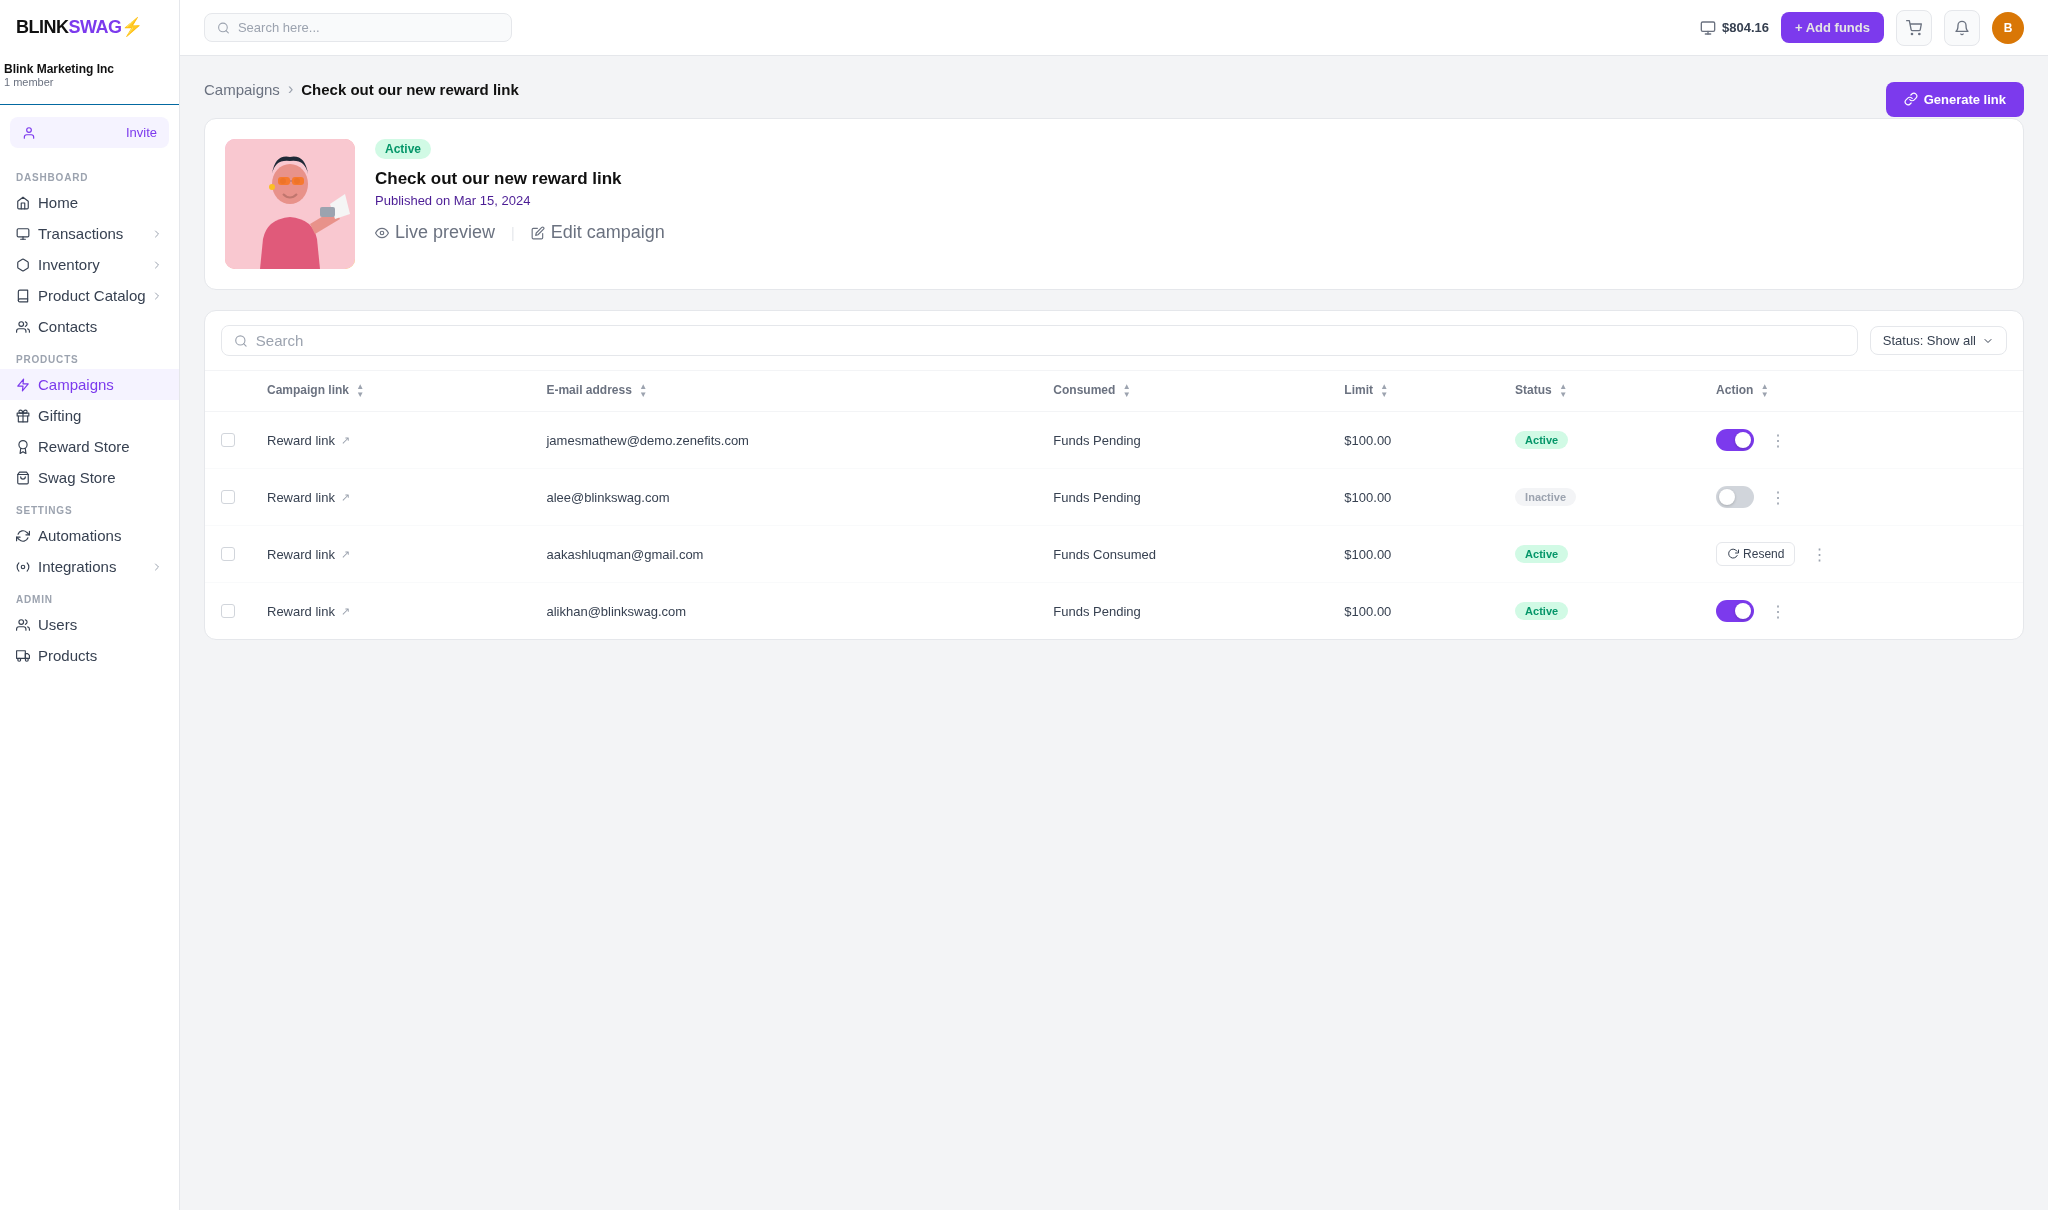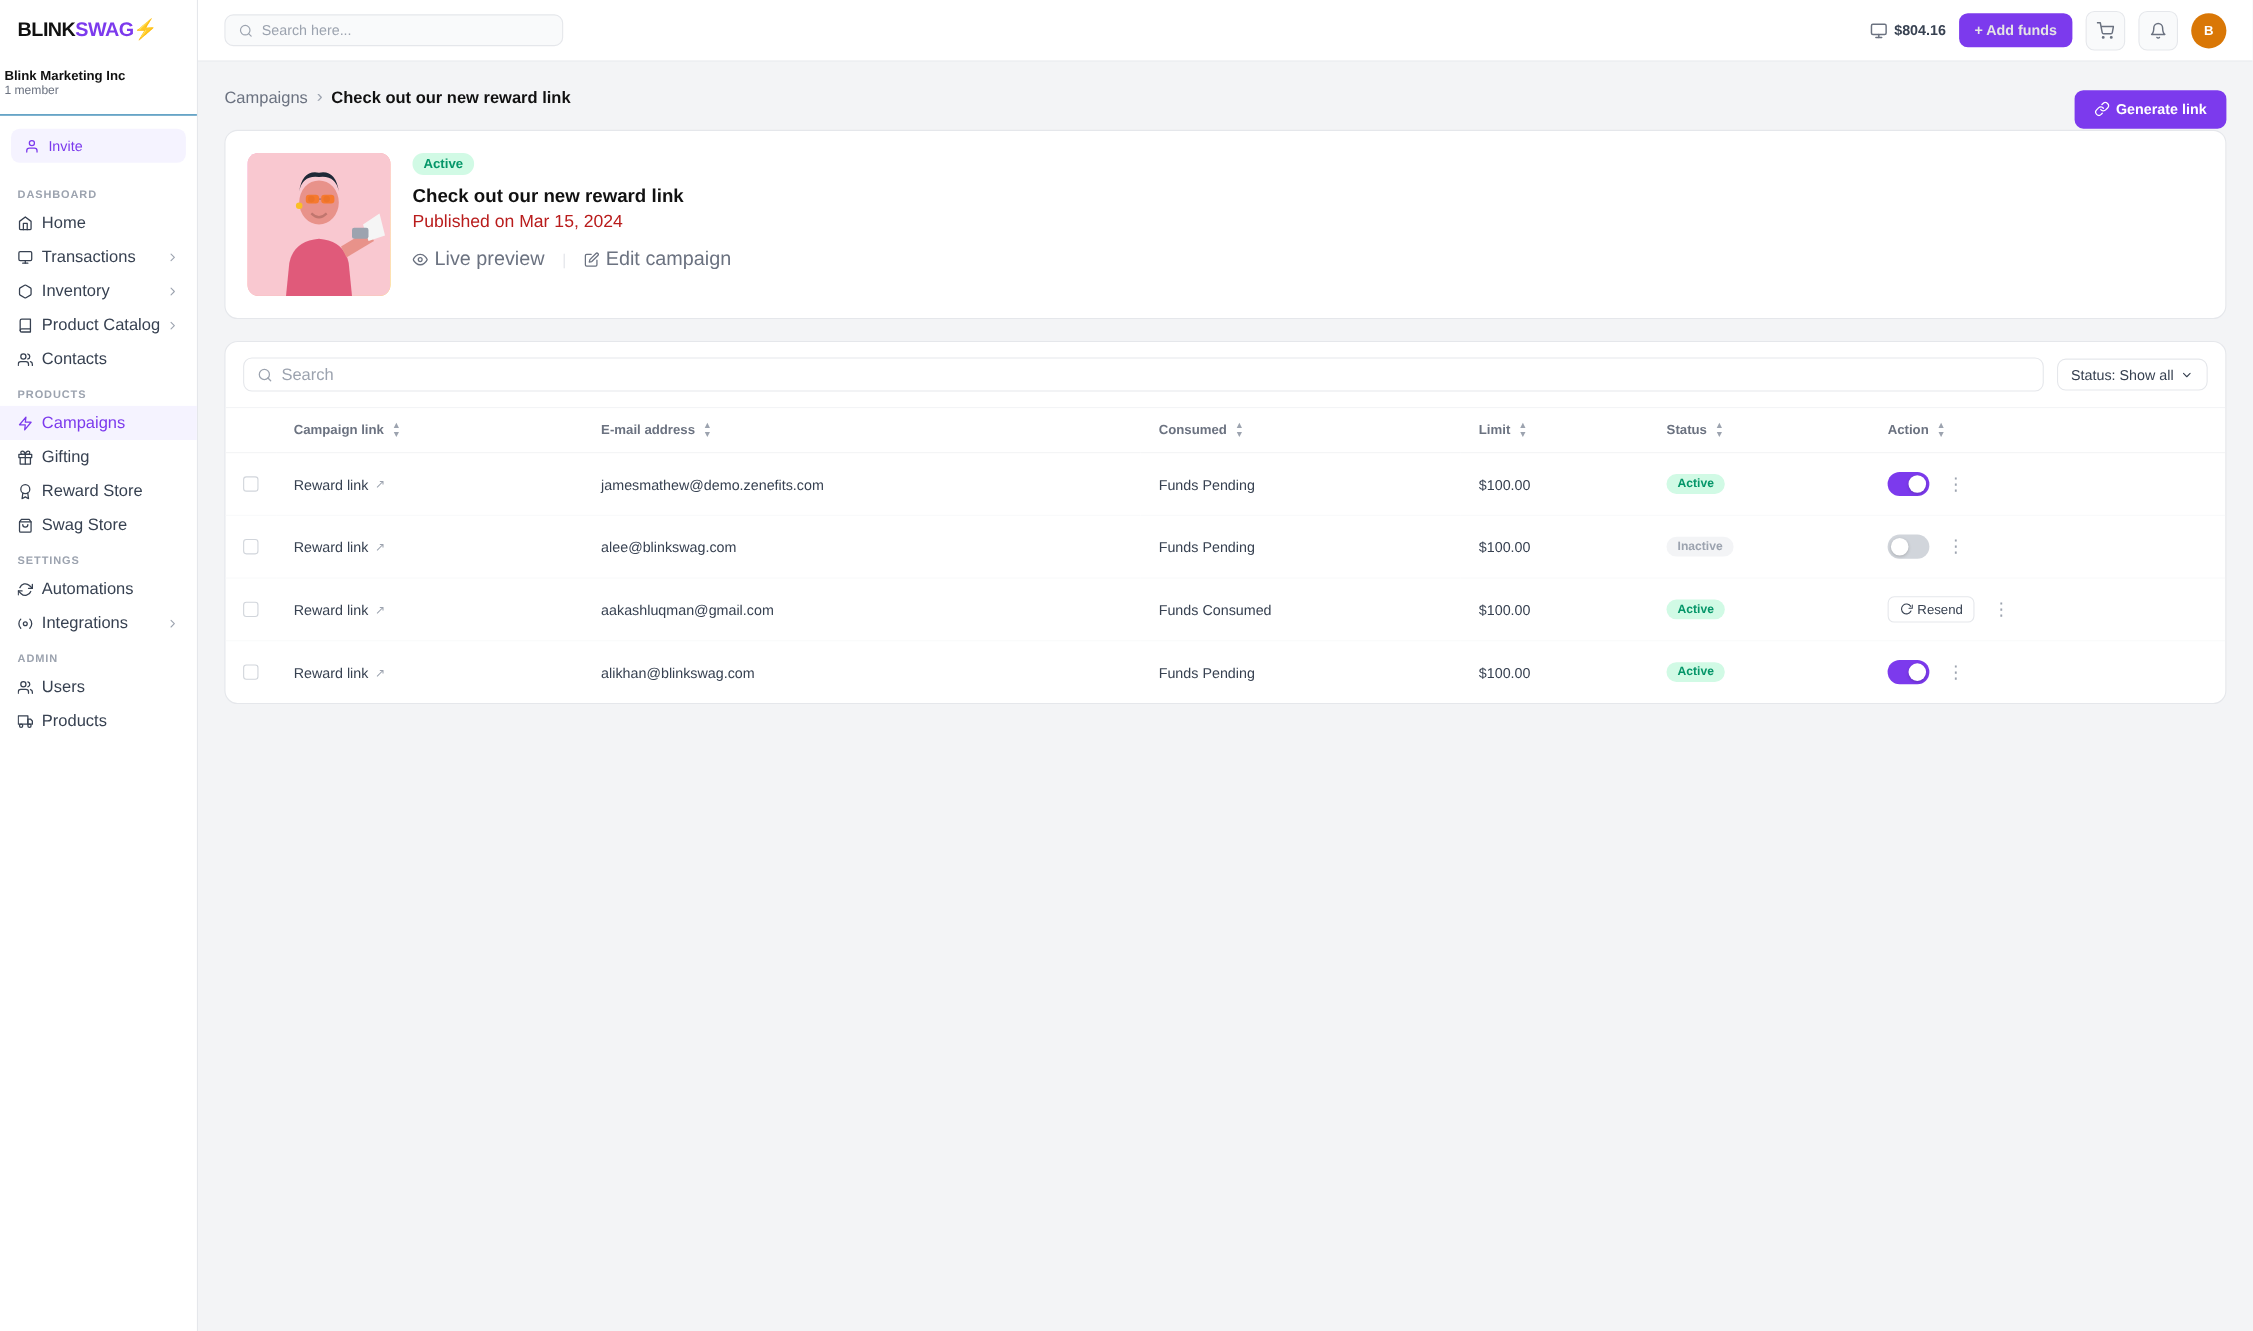--- a/index.html
+++ b/index.html
@@ -7,21 +7,21 @@
 
     
     .sidebar { width: 180px; background: #fff; border-right: 1px solid #e5e7eb; display: flex; flex-direction: column; padding: 16px 0; flex-shrink: 0; }
     .logo { padding: 0 16px 16px; display: flex; align-items: flex-start; }
     .logo-text { font-size: 18px; font-weight: 800; letter-spacing: -0.5px; color: #111; }
     .logo-text span { color: #7c3aed; }
     .org-info { padding: 8px 4px 16px; border-bottom: 1px solid #0369a1; }
     .org-name { font-size: 12px; font-weight: 600; color: #111; }
     .org-member { font-size: 11px; color: #6b7280; }
 
-    .invite-btn { margin: 12px 10px; background: #f5f3ff; border: none; border-radius: 8px; padding: 8px 12px; display: flex; align-items: center; gap: 8px; cursor: pointer; color: #7c3aed; font-size: 13px; font-weight: 500; }
+    .invite-btn { margin: 12px 10px; background: #f5f3ff; border: none; border-radius: 8px; padding: 8px 12px; display: flex; align-items: center; gap: 8px; cursor: pointer; color: #7c3aed; font-size: 13px; font-weight: 500; justify-content: space-between; }
     .invite-btn svg { width: 14px; height: 14px; }
 
     .section-label { padding: 12px 16px 4px; font-size: 10px; font-weight: 600; color: #9ca3af; letter-spacing: 0.08em; text-transform: uppercase; }
     .nav-item { display: flex; align-items: center; justify-content: space-between; padding: 7px 16px; cursor: pointer; color: #374151; font-size: 15px; border-radius: 0; transition: background 0.1s; }
     .nav-item.active { background: #f5f3ff; color: #7c3aed; }
     .nav-item-left { display: flex; align-items: center; gap: 8px; }
     .nav-icon { width: 14px; height: 14px; color: inherit; flex-shrink: 0; }
     .chevron { width: 12px; height: 12px; color: #9ca3af; }
 
     
@@ -48,21 +48,21 @@
     .breadcrumb-current { font-size: 15px; font-weight: 700; color: #111; }
     .generate-btn { background: #7c3aed; color: #fff; border: none; border-radius: 8px; padding: 10px 18px; font-size: 13px; font-weight: 600; cursor: pointer; display: flex; align-items: center; gap: 6px; margin-left: auto; }
     .breadcrumb-row { display: flex; align-items: center; width: 100%; }
 
     
     .campaign-card { background: #fff; border-radius: 12px; border: 1px solid #e5e7eb; padding: 20px; margin-bottom: 20px; display: flex; gap: 20px; align-items: flex-start; }
     .campaign-img { width: 130px; height: 130px; border-radius: 10px; object-fit: cover; background: linear-gradient(135deg, #f9a8d4 0%, #fca5a5 50%, #fcd34d 100%); flex-shrink: 0; overflow: hidden; display: flex; align-items: center; justify-content: center; position: relative; }
     .campaign-info { flex: 1; }
     .active-badge { display: inline-block; background: #d1fae5; color: #059669; font-size: 12px; font-weight: 600; padding: 3px 10px; border-radius: 20px; margin-bottom: 10px; }
     .campaign-title { font-size: 17px; font-weight: 700; color: #111; margin-bottom: 4px; }
-    .campaign-date { font-size: 16px; color: #b91c1c; margin-bottom: 14px; }
+    .campaign-date { font-size: 13px; color: #4c1d95; margin-bottom: 14px; }
     .campaign-actions { display: flex; align-items: center; gap: 16px; }
     .action-link { display: flex; align-items: center; gap: 6px; font-size: 18px; color: #6b7280; cursor: pointer; }
     .action-sep { color: #e5e7eb; }
 
     
     .table-section { background: #fff; border-radius: 12px; border: 1px solid #e5e7eb; overflow: hidden; }
     .table-toolbar { padding: 14px 16px; display: flex; align-items: center; gap: 12px; border-bottom: 1px solid #f3f4f6; }
     .table-search { display: flex; align-items: center; gap: 8px; flex: 1; border: 1px solid #e5e7eb; border-radius: 8px; padding: 6px 12px; }
     .table-search input { border: none; outline: none; font-size: 15px; color: #374151; width: 100%; background: transparent; }
     .table-search input::placeholder { color: #9ca3af; }

